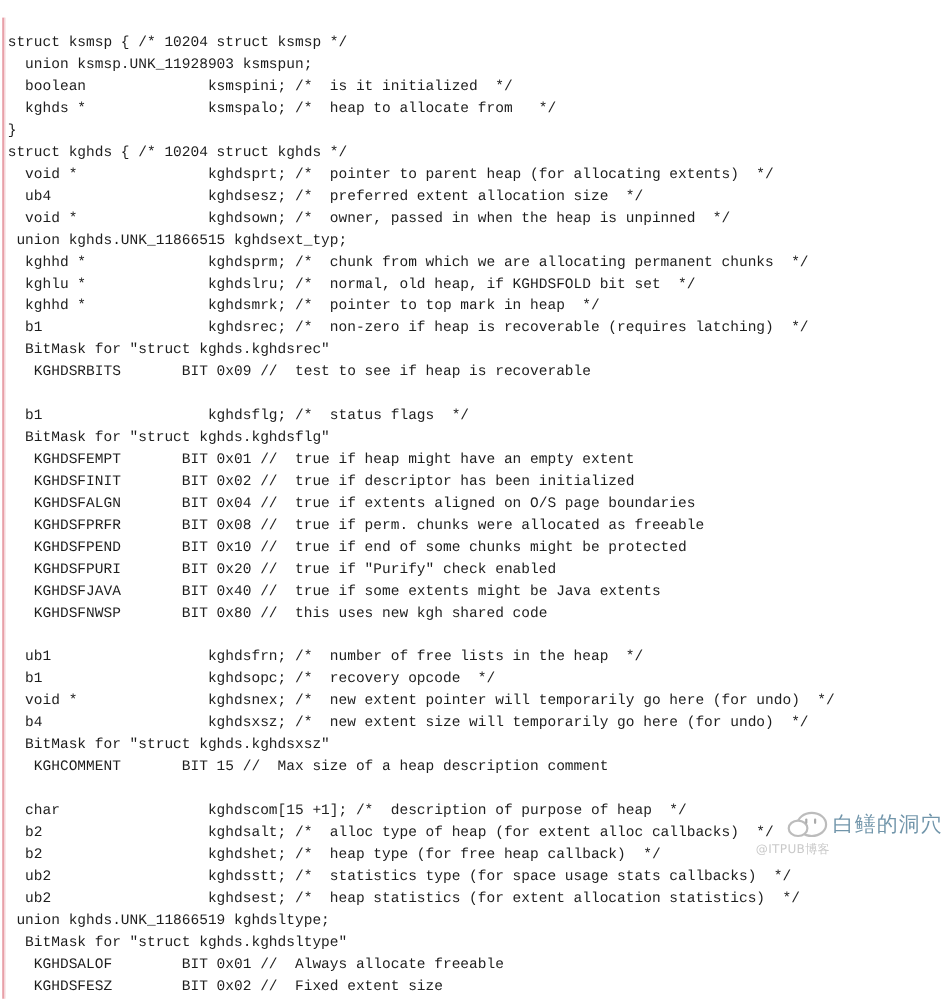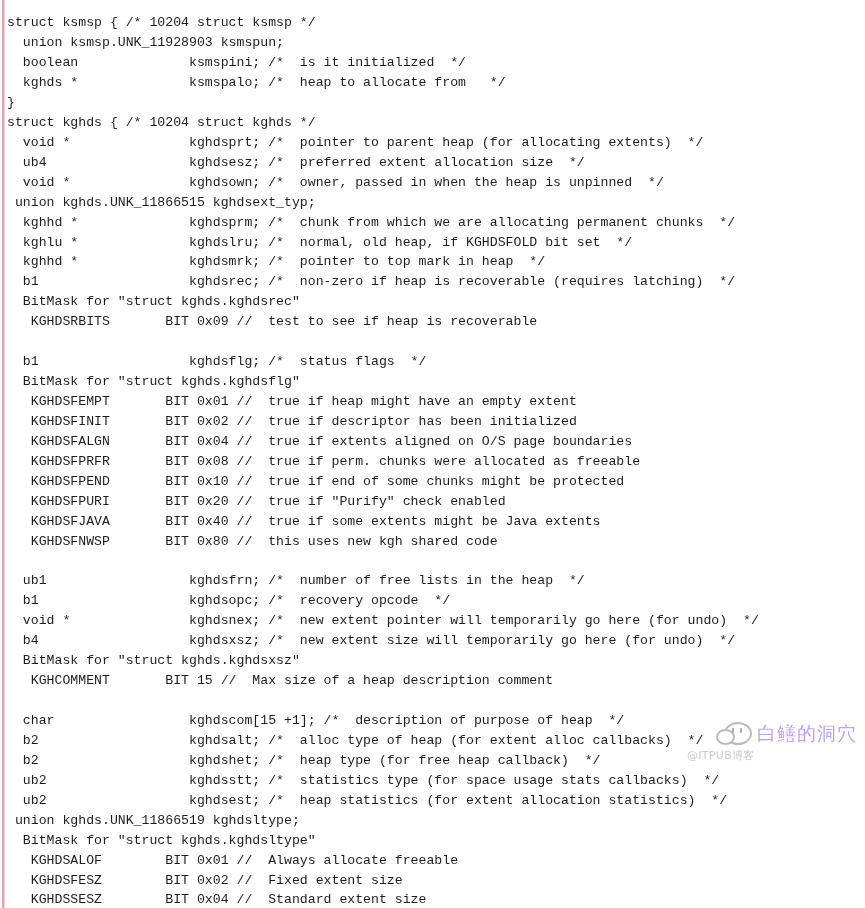--- a/index.html
+++ b/index.html
@@ -14,20 +14,21 @@
     overflow: hidden;
     font-family: "Liberation Mono", "DejaVu Sans Mono", monospace;
   }
 
   #page {
     position: relative;
     width: 865px;
     height: 780px;
     background: #ffffff;
     box-sizing: border-box;
+    margin-top: 16px;
   }
 
   
   .left-rule {
     position: absolute;
     left: 2px;
     top: 0;
     width: 2px;
     height: 908px;
     background: #e8a0a8;
@@ -114,21 +115,21 @@
     width: 2px;
     height: 5px;
     background: #6e6e6e;
     border-radius: 1px;
   }
   .wm-logo .eye.l { left: 16px; }
   .wm-logo .eye.r { left: 24px; }
   .wm-text {
     font-family: "DejaVu Sans", sans-serif;
     font-size: 19px;
-    color: #8b5cf6;
+    color: #0c4a6e;
     letter-spacing: 1px;
     line-height: 1;
     white-space: nowrap;
   }
   .wm-sub {
     font-family: "DejaVu Sans", sans-serif;
     font-size: 11px;
     color: #a3a3a3;
     letter-spacing: 0.3px;
     line-height: 1;

